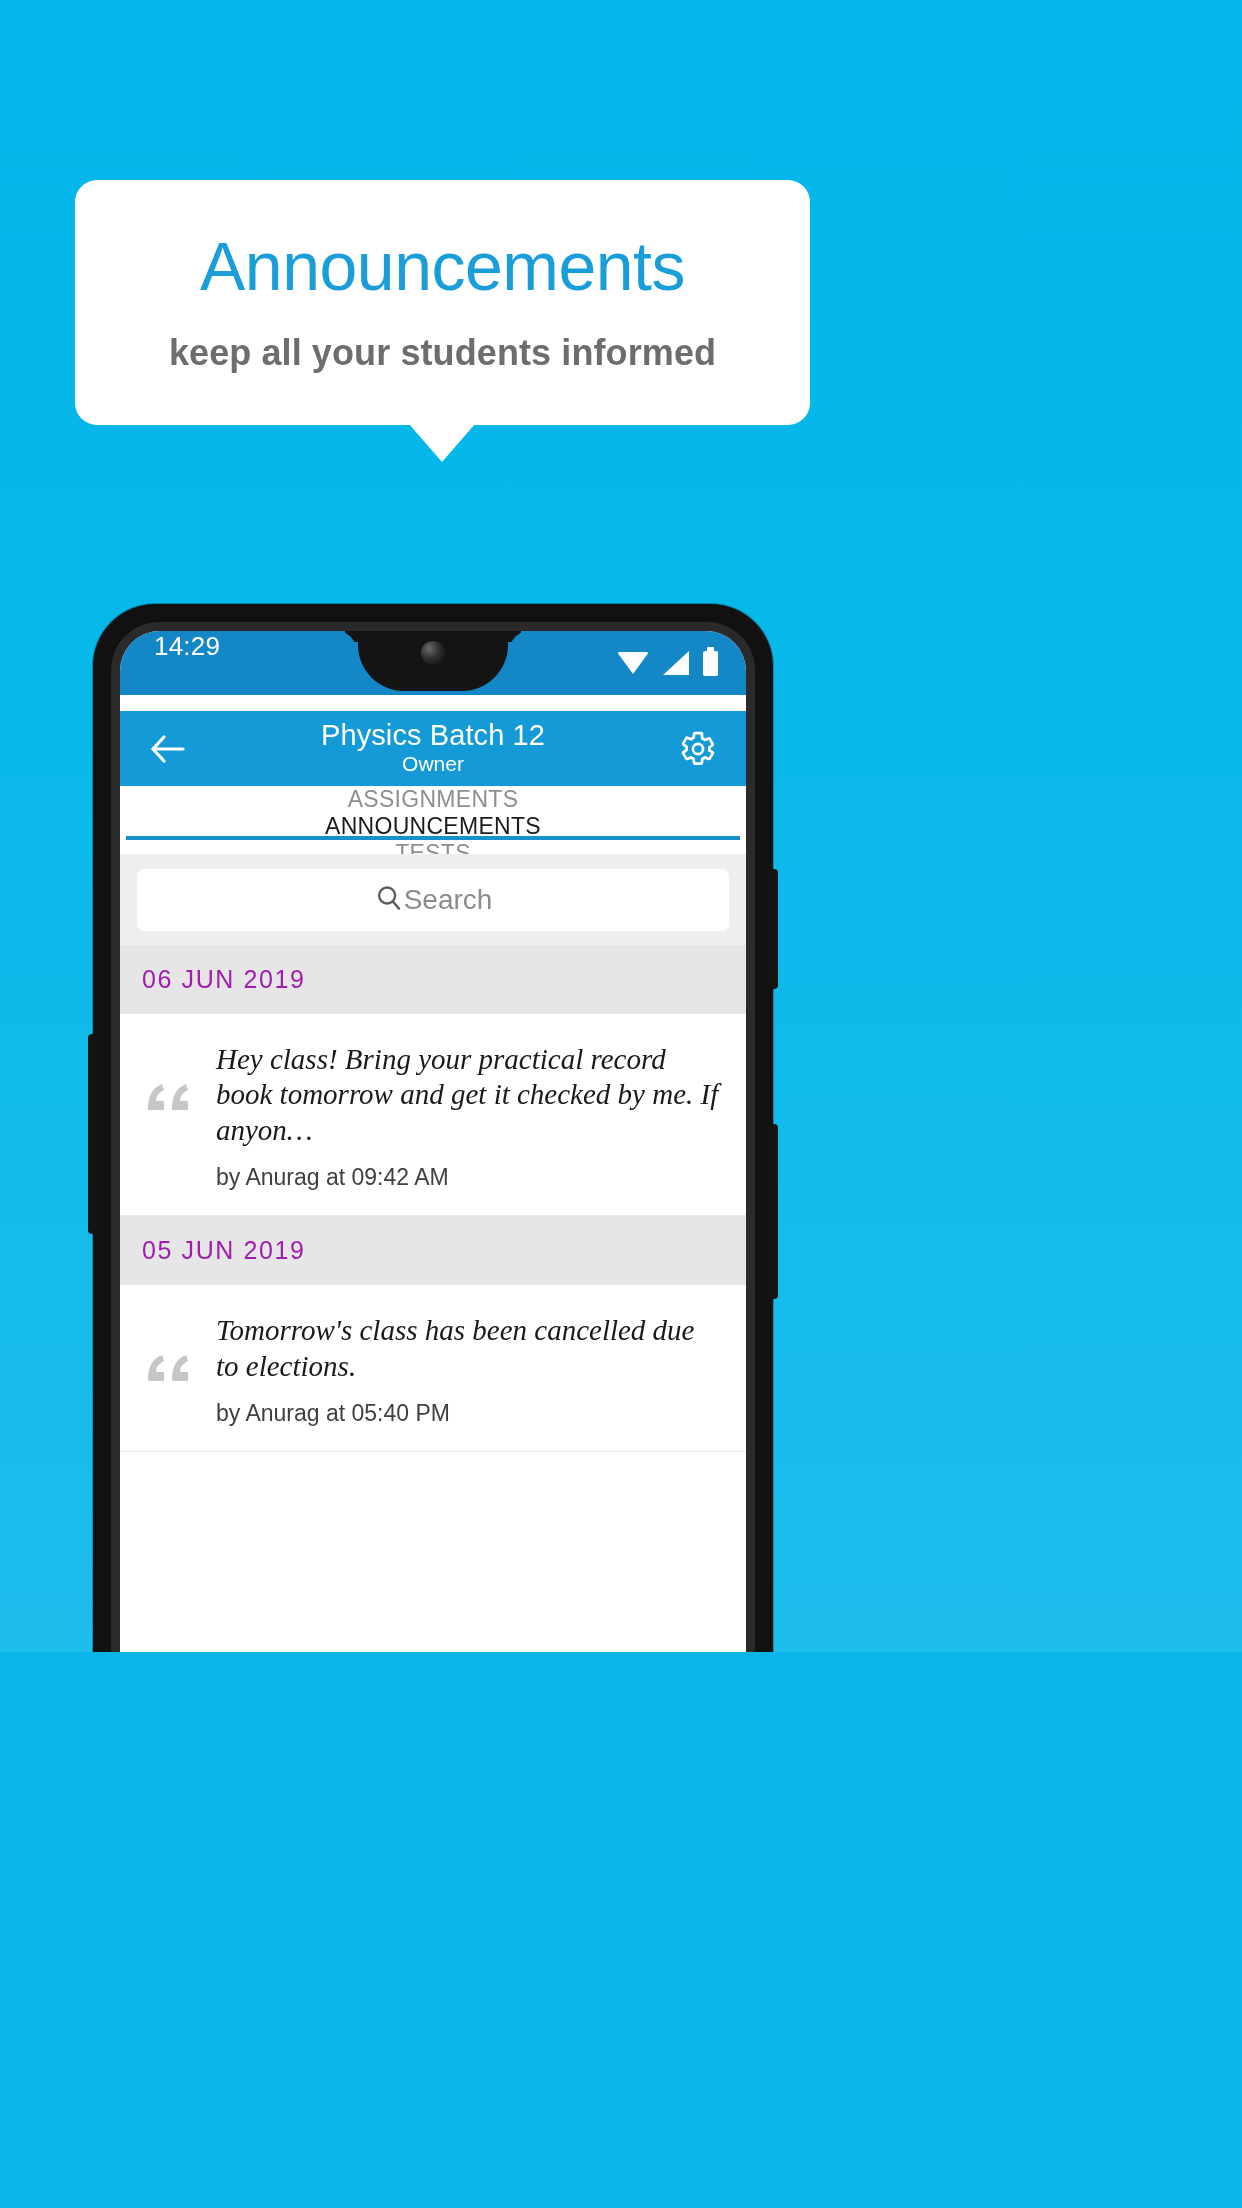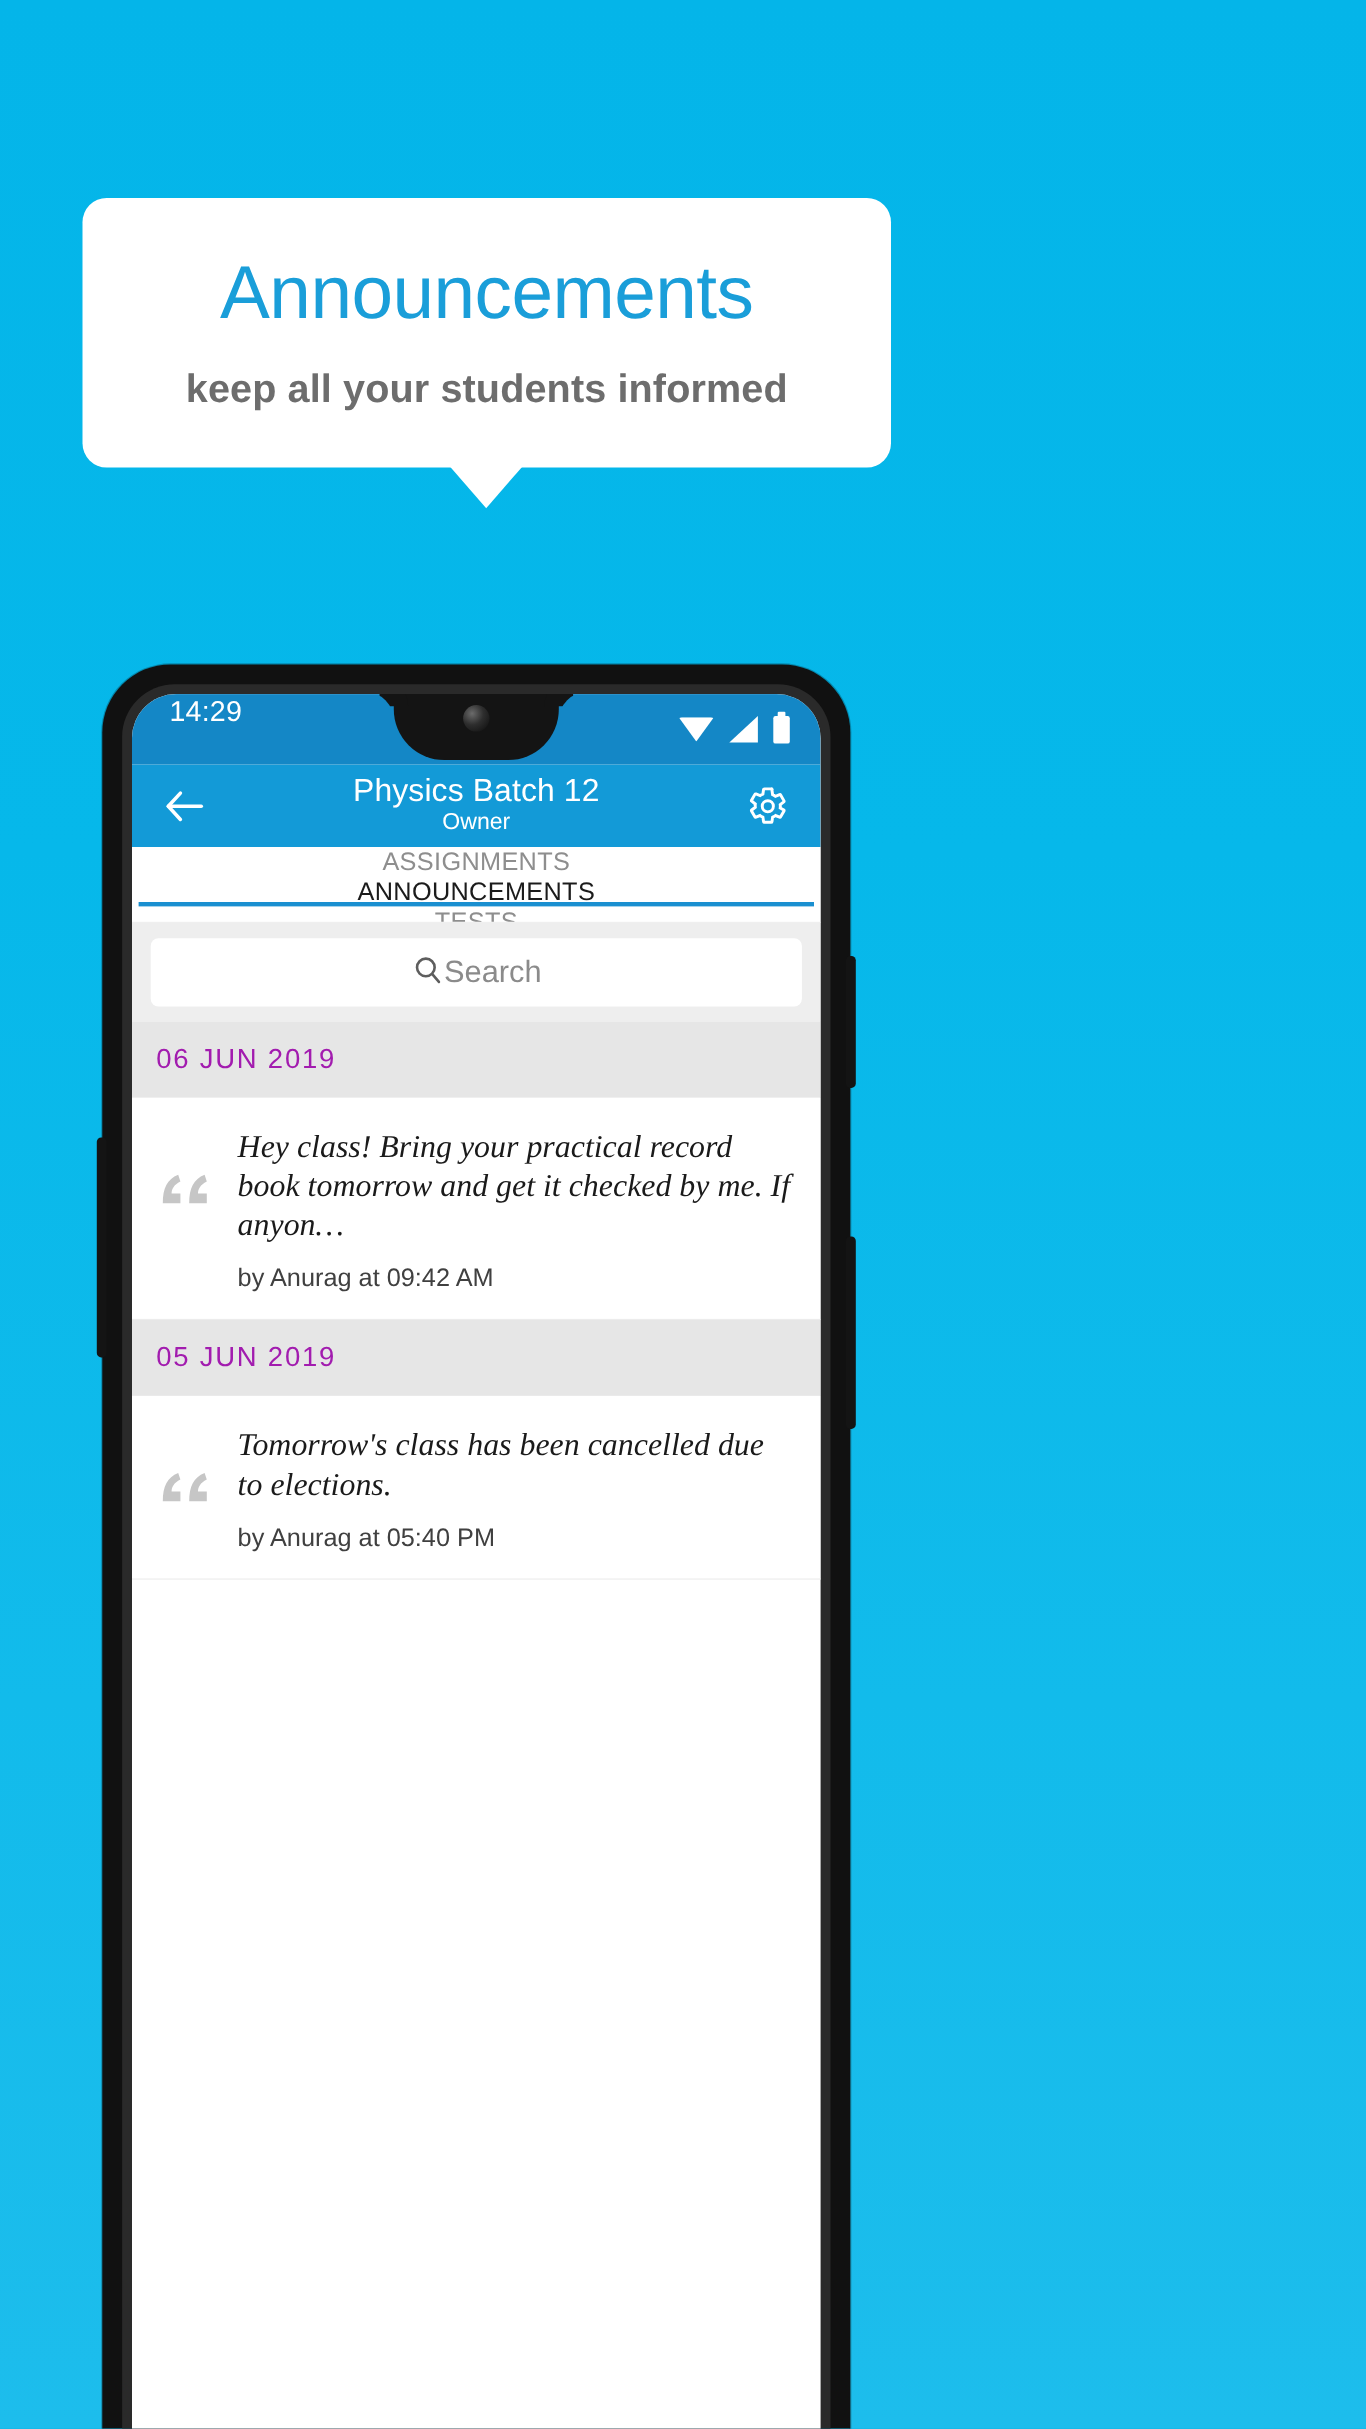--- a/index.html
+++ b/index.html
@@ -10,21 +10,21 @@
     width: 1242px;
     height: 2208px;
     overflow: hidden;
     font-family: "Liberation Sans", sans-serif;
     background: #0ab6e8;
   }
 
   #stage {
     position: relative;
     width: 1242px;
-    height: 2208px;
+    height: 1652px;
     background: linear-gradient(180deg, #04b5e9 0%, #06b8ea 35%, #12bbeb 70%, #1dbdec 100%);
     overflow: hidden;
   }
 
   
   .bubble {
     position: absolute;
     left: 75px;
     top: 180px;
     width: 735px;
@@ -200,20 +200,21 @@
 
   
   .appbar {
     height: 75px;
     background: #139ad7;
     display: flex;
     align-items: center;
     padding: 0 24px;
     box-sizing: border-box;
     position: relative;
+    margin-top: 16px;
   }
   .appbar-back {
     width: 48px;
     height: 48px;
     display: flex;
     align-items: center;
     justify-content: center;
     flex: 0 0 auto;
   }
   .appbar-titles {

